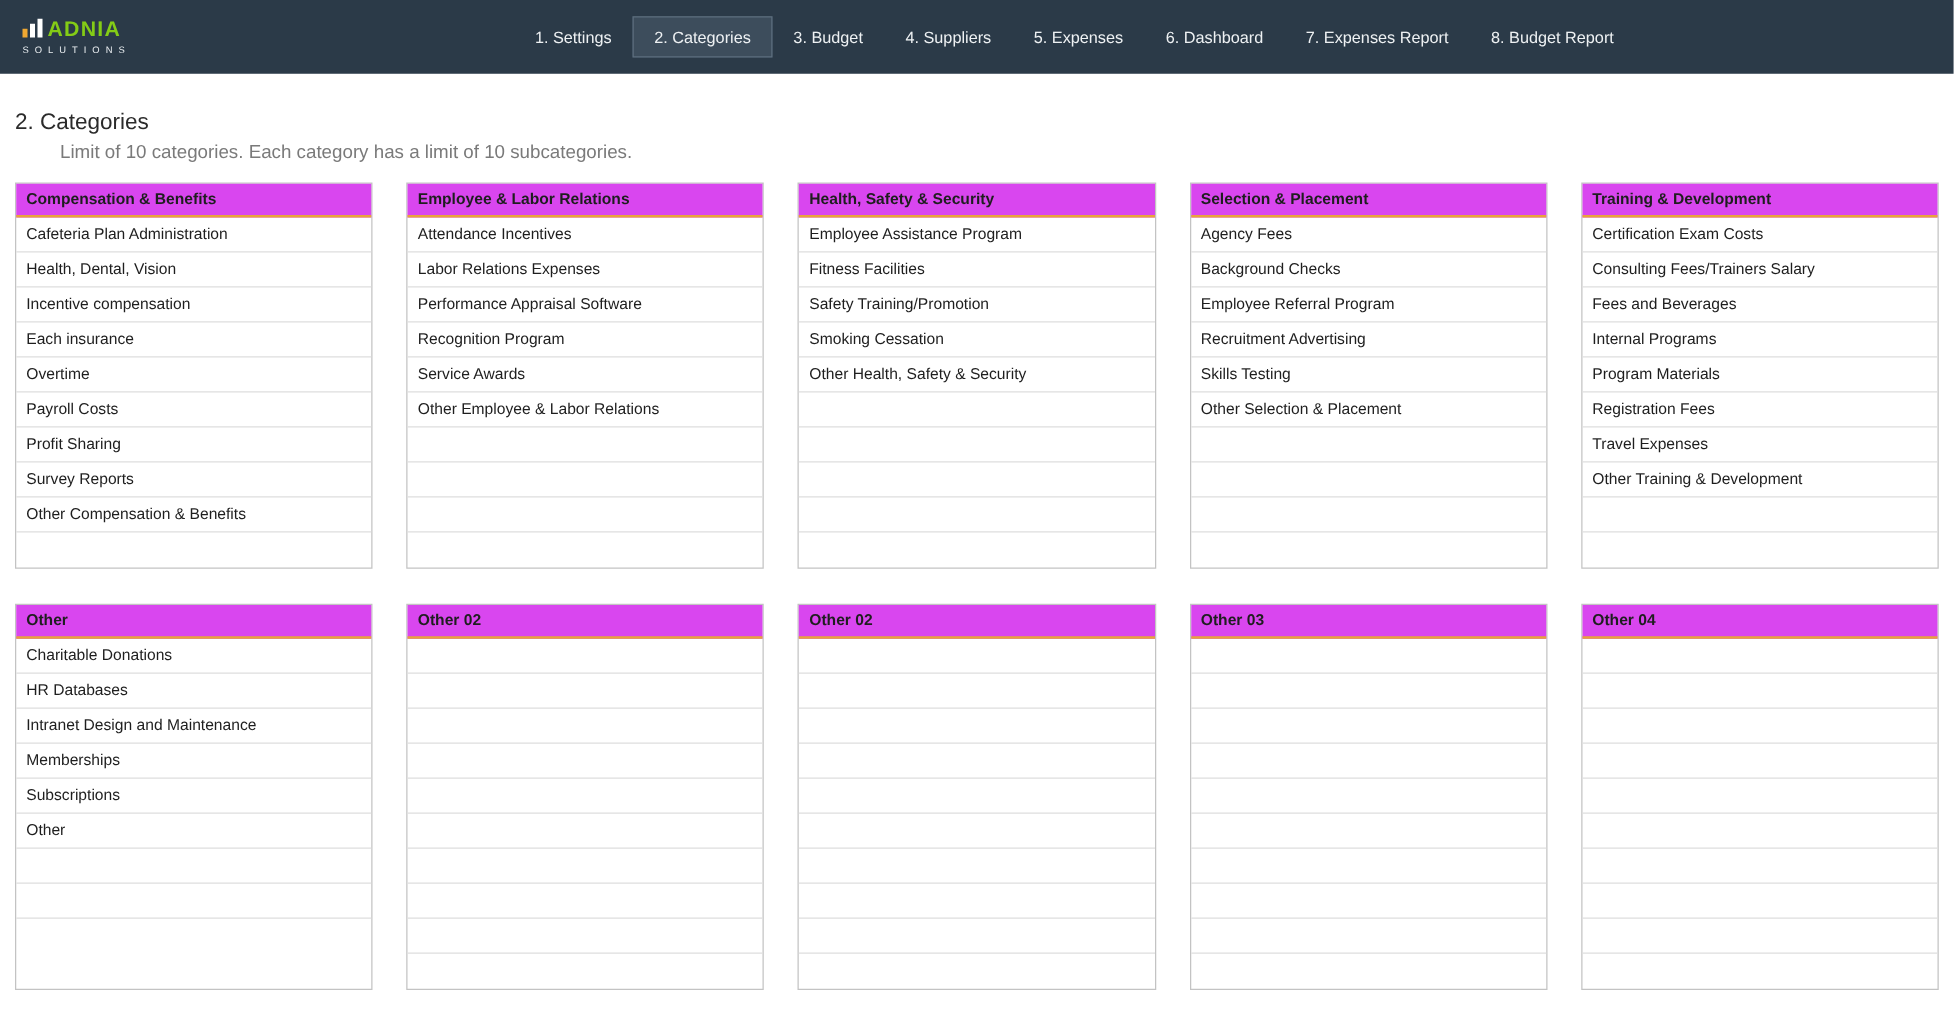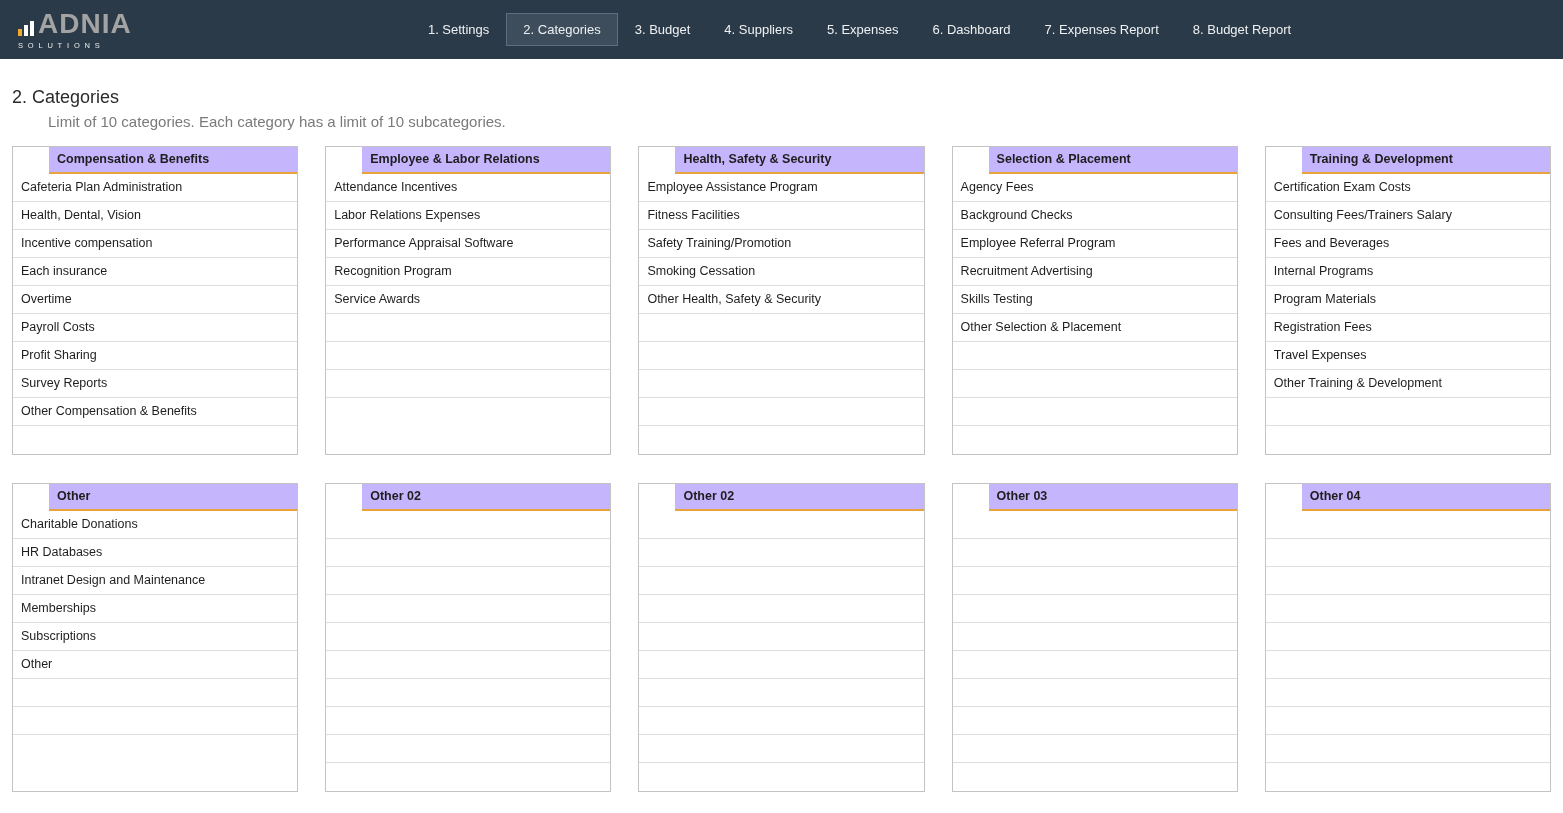--- a/index.html
+++ b/index.html
@@ -17,21 +17,21 @@
     display:flex;
     align-items:center;
   }
   .logo { margin-left:18px; width:118px; flex:0 0 auto; }
   .logo-top { display:flex; align-items:flex-end; gap:4px; }
   .logo-bars { display:inline-flex; align-items:flex-end; gap:2px; padding-bottom:2px; }
   .logo-bars i { display:block; width:4px; background:#ffffff; }
   .logo-bars i:nth-child(1){ height:7px; background:#f0a832; }
   .logo-bars i:nth-child(2){ height:11px; }
   .logo-bars i:nth-child(3){ height:15px; }
-  .logo-brand { font-size:28px; font-weight:bold; color:#a3a3a3; letter-spacing:1px; line-height:1; }
+  .logo-brand { font-size:17px; font-weight:bold; color:#84cc16; letter-spacing:1px; line-height:1; }
   .logo-sub { font-size:7.5px; letter-spacing:4.8px; margin-top:3px; color:#e9edf0; }
 
   .tabs {
     flex:1;
     display:flex;
     justify-content:center;
     align-items:center;
     margin:0 60px 0 80px;
   }
   .tab {
@@ -60,25 +60,24 @@
     border:1px solid #c3c3c3;
     background:#ffffff;
   }
   .cat-header {
     height:27px;
     line-height:25px;
     padding-left:8px;
     font-weight:bold;
     font-size:12.5px;
     color:#1e1e1e;
-    background:#c4b5fd;
+    background:#d946ef;
     border-bottom:2px solid #e8a33c;
     white-space:nowrap;
     overflow:hidden;
-    margin-left:36px;
   }
   .cat-row {
     height:28px;
     line-height:27px;
     padding-left:8px;
     font-size:12.5px;
     color:#1e1e1e;
     border-bottom:1px solid #dedede;
     white-space:nowrap;
     overflow:hidden;
@@ -130,20 +129,21 @@
         <div class="cat-row">Other Compensation &amp; Benefits</div>
         <div class="cat-row"></div>
       </div>
       <div class="cat-table">
         <div class="cat-header">Employee &amp; Labor Relations</div>
         <div class="cat-row">Attendance Incentives</div>
         <div class="cat-row">Labor Relations Expenses</div>
         <div class="cat-row">Performance Appraisal Software</div>
         <div class="cat-row">Recognition Program</div>
         <div class="cat-row">Service Awards</div>
+        <div class="cat-row">Other Employee &amp; Labor Relations</div>
         <div class="cat-row"></div>
         <div class="cat-row"></div>
         <div class="cat-row"></div>
         <div class="cat-row"></div>
       </div>
       <div class="cat-table">
         <div class="cat-header">Health, Safety &amp; Security</div>
         <div class="cat-row">Employee Assistance Program</div>
         <div class="cat-row">Fitness Facilities</div>
         <div class="cat-row">Safety Training/Promotion</div>

